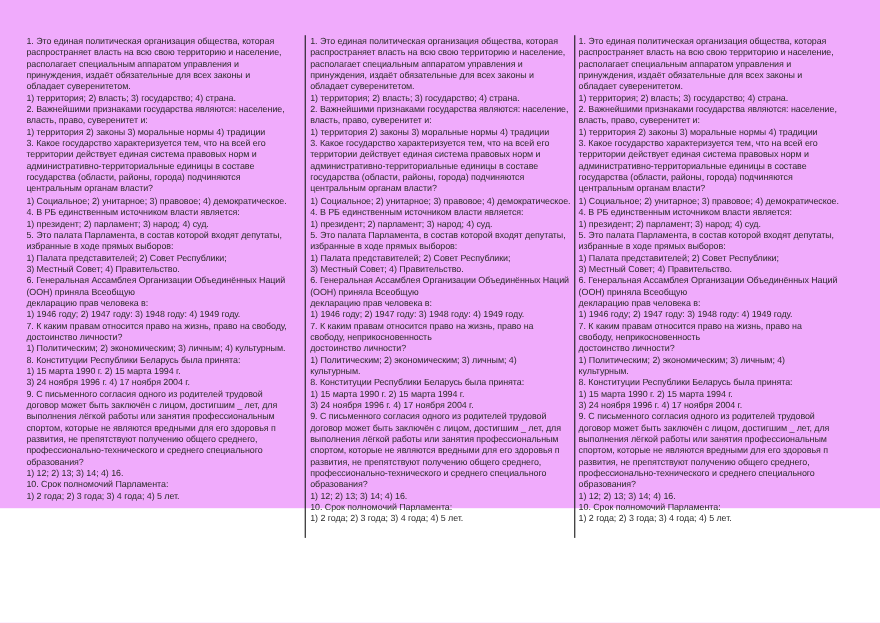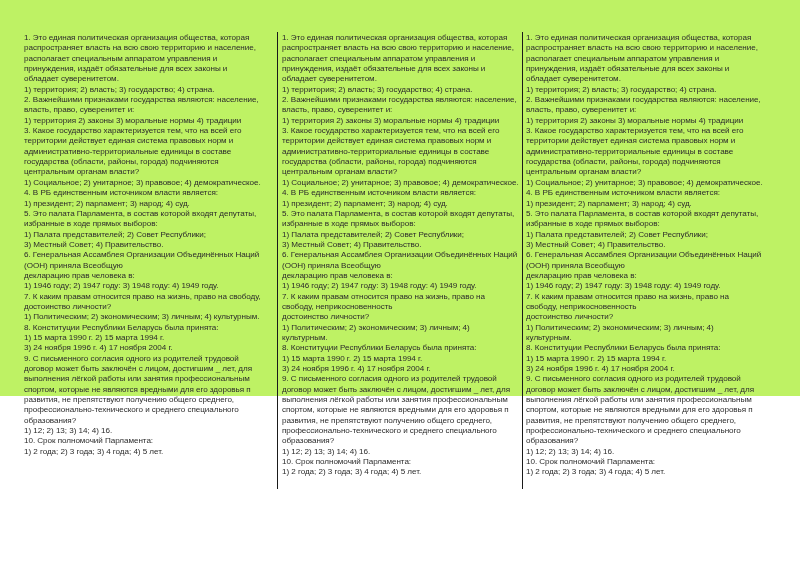--- a/index.html
+++ b/index.html
@@ -1,19 +1,19 @@
 <!DOCTYPE html>
 <html><head>
 <meta charset="utf-8">
 <style>
   html, body { margin: 0; padding: 0; background: #ffffff; }
   body { width: 800px; height: 566px; overflow: hidden; position: relative; }
   .page {
-    position: absolute; left: 0; top: 0; width: 800px; height: 396px;
-    background: #bef264;
+    position: absolute; left: 0; top: 0; width: 800px; height: 462px;
+    background: #f0abfc;
   }
   .col {
     position: absolute; top: 33px;
     font-family: "Liberation Sans", sans-serif;
     font-size: 8.1px; line-height: 10.35px; color: #2b2b2b;
     letter-spacing: -0.05px;
     white-space: nowrap;
   }
   .col .line { display: block; height: 10.35px; }
   .col-1 { left: 24px; width: 250px; }

